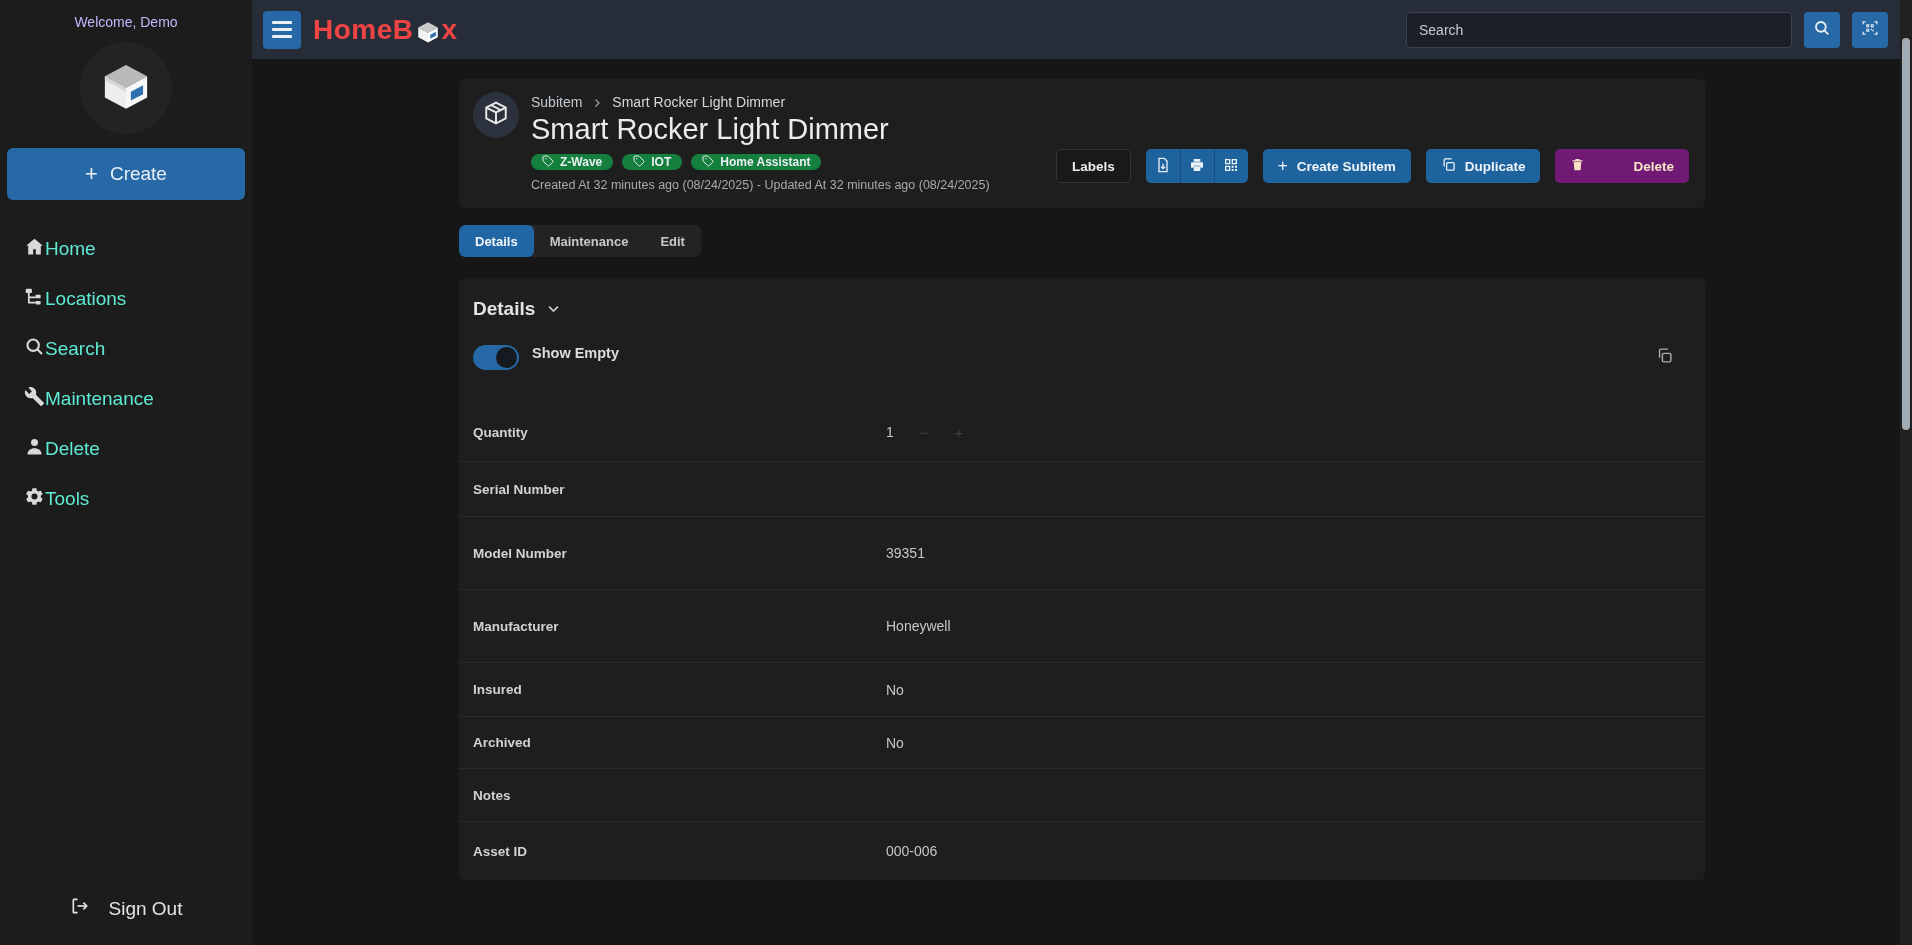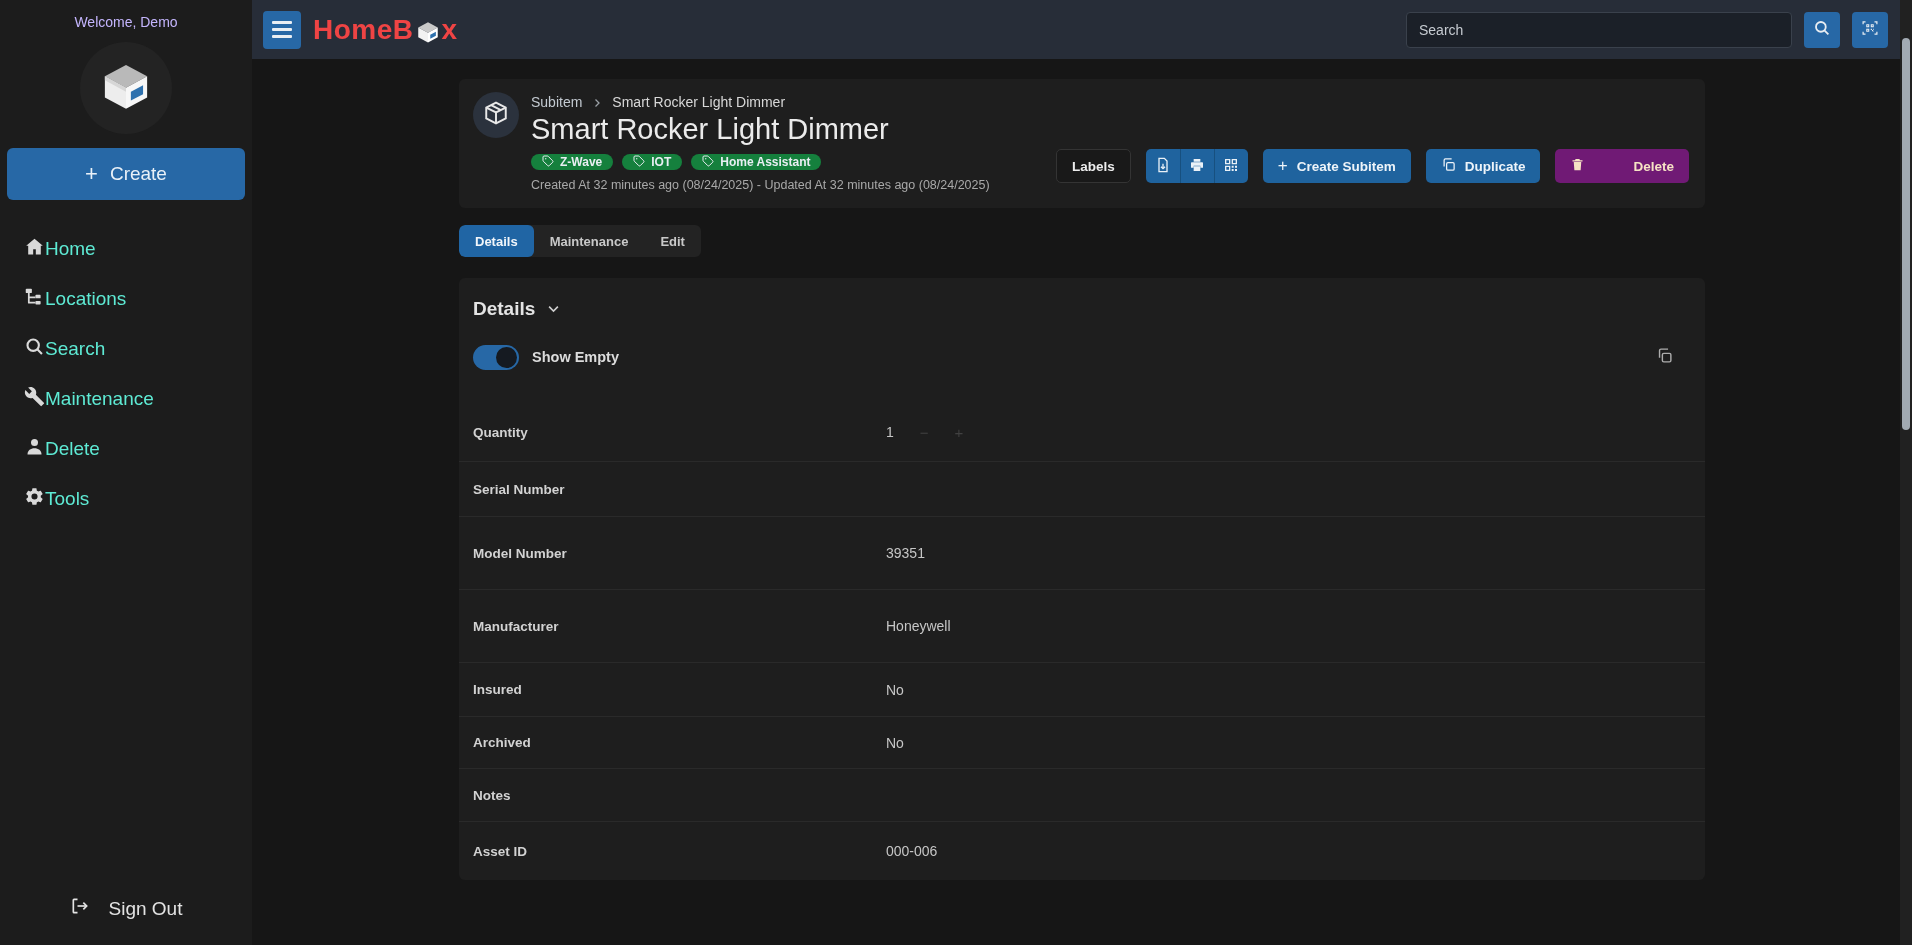--- a/index.html
+++ b/index.html
@@ -87,21 +87,21 @@
     color:#c9c9c9; cursor:pointer; border-radius:6px; }
   .tab.active { background:#2065a4; color:#f2f6fa; }
 
   
   .details-card { margin-top:21px; height:602px; padding:18px 0 0 0; position:relative; }
   .details-heading { display:flex; align-items:center; gap:11px; padding:0 14px;
     font-size:19px; font-weight:700; color:#e4e4e4; height:26px; cursor:pointer; }
   .details-heading svg { width:15px; height:15px; color:#cfcfcf; margin-top:3px; }
   .toggle-row { margin-top:22px; padding:0 26px 0 14px; display:flex; align-items:center;
     justify-content:space-between; height:26px; }
-  .toggle-wrap { display:flex; align-items:center; gap:13px; cursor:pointer; }
+  .toggle-wrap { display:flex; gap:13px; cursor:pointer; }
   .toggle { width:46px; height:25px; border-radius:13px; background:#2768a6; position:relative; }
   .toggle .knob { position:absolute; top:2px; right:2px; width:21px; height:21px;
     border-radius:50%; background:#151a21; }
   .toggle-label { font-size:14.5px; font-weight:600; color:#dcdcdc; }
   .copy-btn { width:30px; height:30px; background:none; border:none; color:#adadad;
     display:flex; align-items:center; justify-content:center; cursor:pointer; }
   .copy-btn svg { width:17px; height:17px; }
 
   .detail-table { margin-top:33px; }
   .row { display:flex; align-items:center; padding:0 14px; border-bottom:1px solid #2a2a2a; }

